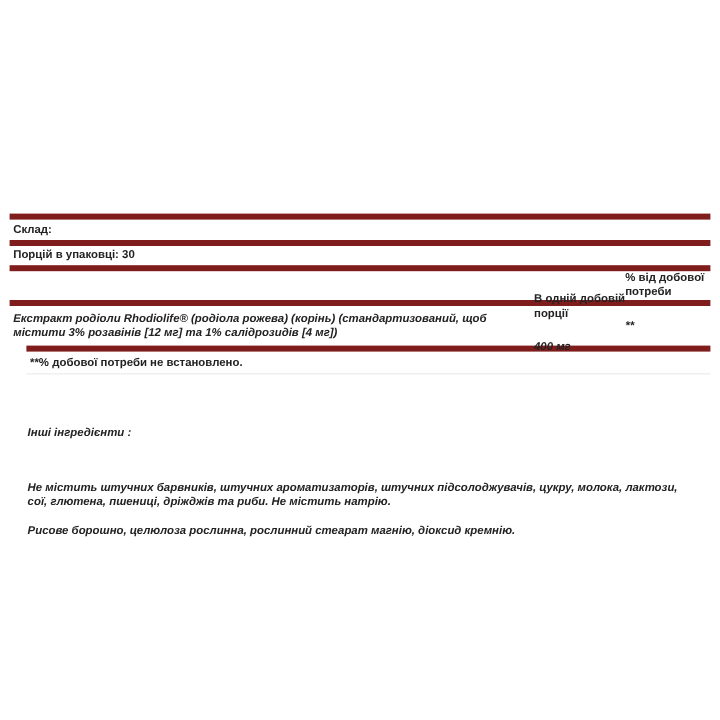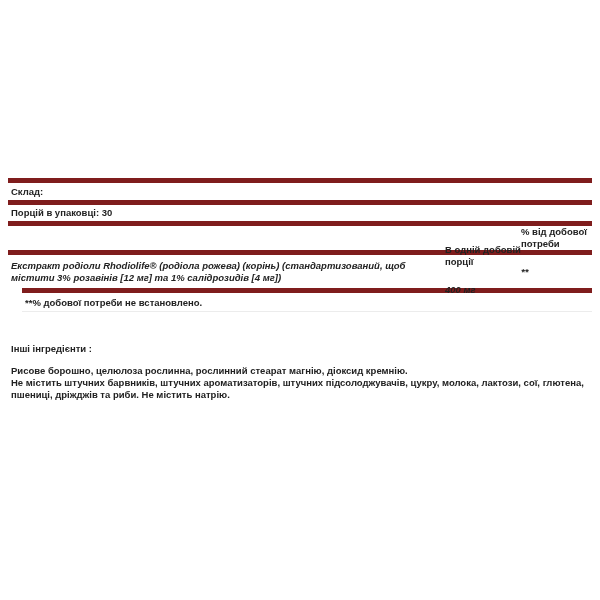--- a/index.html
+++ b/index.html
@@ -37,21 +37,21 @@
     .col-name { width: 434px; line-height: 12px; }
     .col-amount { width: 76px; line-height: 12px; margin-top: 36px; }
     .col-dv { width: 70px; line-height: 12px; }
     .other {
       position: absolute;
       left: 11px;
       top: 343px;
       width: 580px;
       line-height: 12px;
     }
-    .other p { margin: 0; }
+    .other p { margin: 12px; font-style: italic; }
     .other .gap { height: 10px; }
   </style>
 </head>
 <body>
 
 <div class="facts">
   <div class="row simple">
     <span>Склад:</span>
   </div>
   <div class="row simple">
@@ -68,16 +68,16 @@
     <div class="col-dv">**</div>
   </div>
   <div class="row footnote">
     <span>**% добової потреби не встановлено.</span>
   </div>
 </div>
 
 <div class="other">
   <p>Інші інгредієнти :</p>
   <div class="gap"></div>
+  <p>Не містить штучних барвників, штучних ароматизаторів, штучних підсолоджувачів, цукру, молока, лактози, сої, глютена, пшениці, дріжджів та риби. Не містить натрію.</p>
   <p>Рисове борошно, целюлоза рослинна, рослинний стеарат магнію, діоксид кремнію.</p>
-  <p>Не містить штучних барвників, штучних ароматизаторів, штучних підсолоджувачів, цукру, молока, лактози, сої, глютена, пшениці, дріжджів та риби. Не містить натрію.</p>
   <div class="gap"></div>
 </div>
 
 </body></html>

